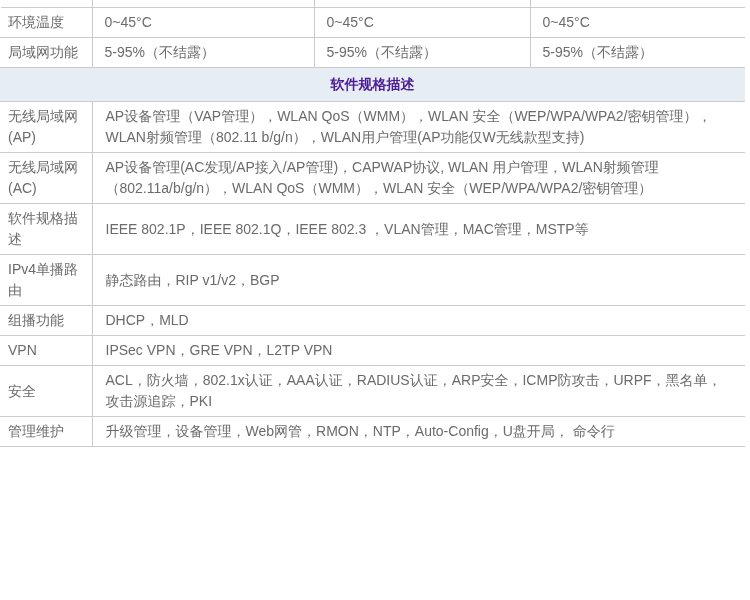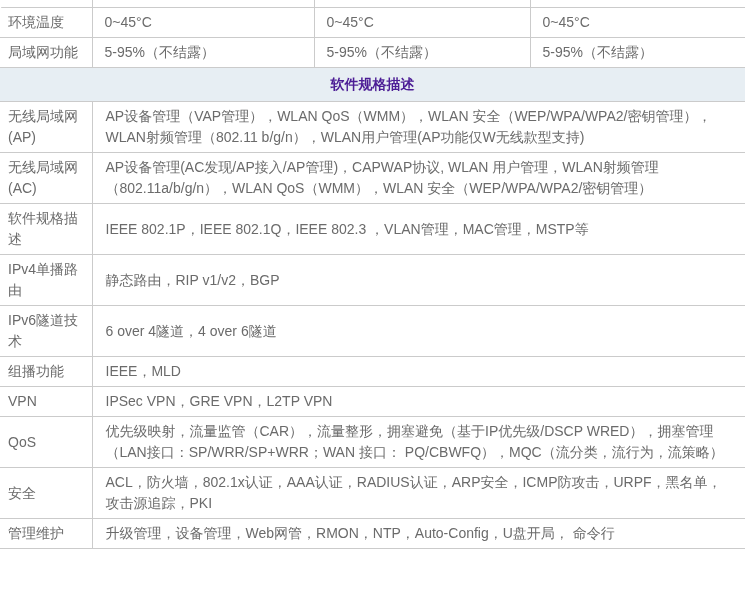--- a/index.html
+++ b/index.html
@@ -108,34 +108,26 @@
         </tr>
         <tr>
           <td class="label-cell">软件规格描述</td>
           <td class="spec-value" colspan="3">IEEE 802.1P，IEEE 802.1Q，IEEE 802.3 ，VLAN管理，MAC管理，MSTP等</td>
         </tr>
         <tr>
           <td class="label-cell">IPv4单播路由</td>
           <td class="spec-value" colspan="3">静态路由，RIP v1/v2，BGP</td>
         </tr>
         <tr>
-          <td class="label-cell">IPv6隧道技术</td>
-          <td class="spec-value" colspan="3">6 over 4隧道，4 over 6隧道</td>
-        </tr>
-        <tr>
           <td class="label-cell">组播功能</td>
-          <td class="spec-value" colspan="3">IEEE，MLD</td>
+          <td class="spec-value" colspan="3">DHCP，MLD</td>
         </tr>
         <tr>
           <td class="label-cell">VPN</td>
           <td class="spec-value" colspan="3">IPSec VPN，GRE VPN，L2TP VPN</td>
-        </tr>
-        <tr>
-          <td class="label-cell">QoS</td>
-          <td class="spec-value" colspan="3">优先级映射，流量监管（CAR），流量整形，拥塞避免（基于IP优先级/DSCP WRED），拥塞管理（LAN接口：SP/WRR/SP+WRR；WAN 接口： PQ/CBWFQ），MQC（流分类，流行为，流策略）</td>
         </tr>
         <tr>
           <td class="label-cell">安全</td>
           <td class="spec-value" colspan="3">ACL，防火墙，802.1x认证，AAA认证，RADIUS认证，ARP安全，ICMP防攻击，URPF，黑名单，攻击源追踪，PKI</td>
         </tr>
         <tr>
           <td class="label-cell">管理维护</td>
           <td class="spec-value" colspan="3">升级管理，设备管理，Web网管，RMON，NTP，Auto-Config，U盘开局， 命令行</td>
         </tr>
       </tbody>

